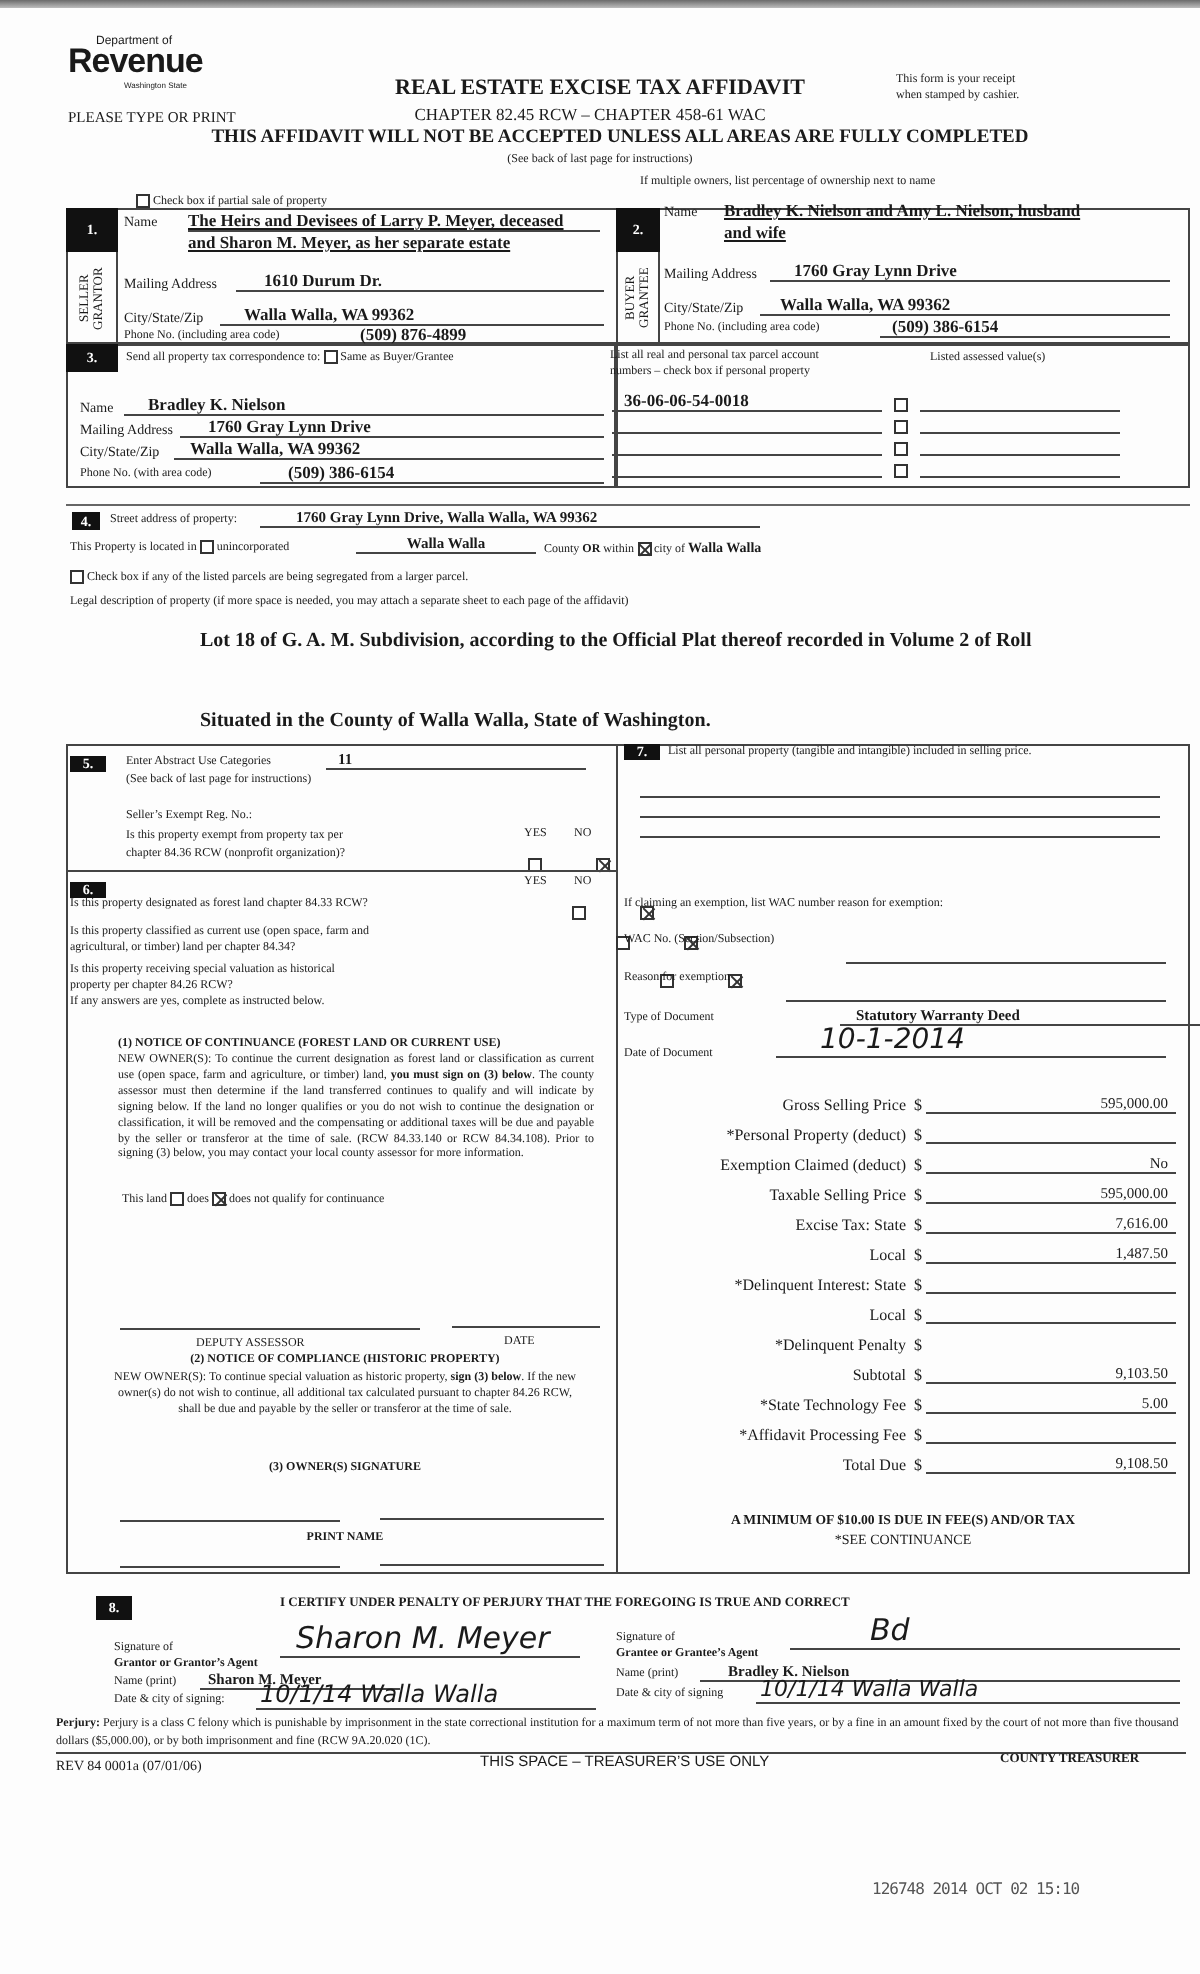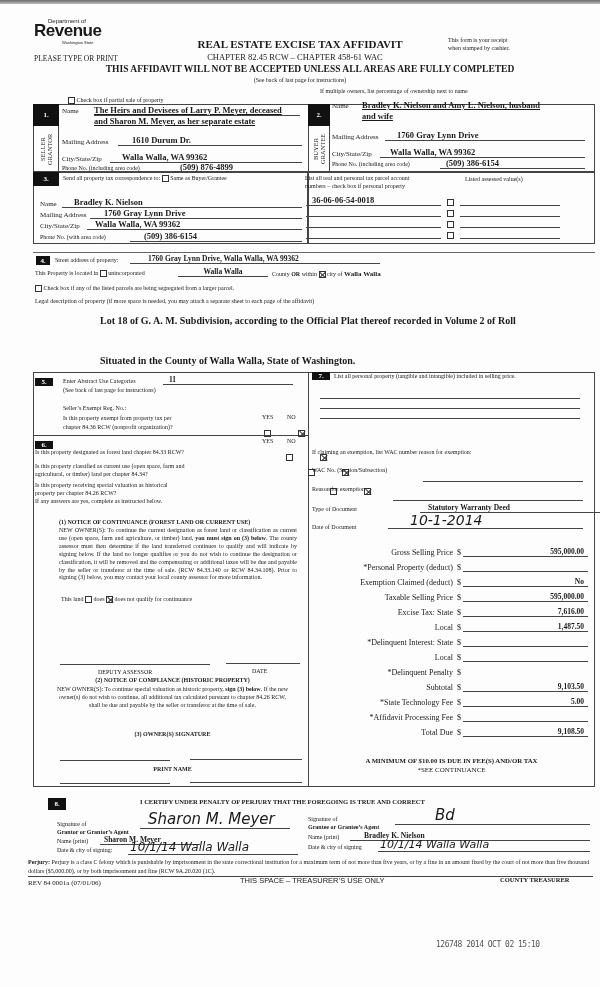--- a/index.html
+++ b/index.html
@@ -18,21 +18,21 @@
   .num { background: #111; color: #fff; font-weight: bold; font-size: 7px; display: flex; align-items: center; justify-content: center; }
   .cb { width: 7px; height: 7px; border: 0.8px solid #333; display: inline-block; vertical-align: middle; position: relative; background: #fff; }
   .cb.x::before, .cb.x::after { content: ""; position: absolute; left: 2.5px; top: -1px; width: 0.7px; height: 8px; background: #333; }
   .cb.x::before { transform: rotate(45deg); } .cb.x::after { transform: rotate(-45deg); }
   .vert { writing-mode: vertical-rl; transform: rotate(180deg); font-size: 6.5px; text-align: center; line-height: 7px; }
   .center { text-align: center; }
   .bold { font-weight: bold; }
   .hand { font-family: "DejaVu Sans", sans-serif; font-style: italic; }
   .fee-label { font-size: 8px; text-align: right; width: 135px; }
   .fee-dollar { font-size: 8px; width: 10px; }
-  .fee-val { font-size: 7.5px; font-weight: bold; text-align: right; border-bottom: 0.8px solid #444; width: 125px; height: 10px; padding-right: 4px; }
+  .fee-val { font-size: 7.5px; font-weight: normal; text-align: right; border-bottom: 0.8px solid #444; width: 125px; height: 10px; padding-right: 4px; }
   .fee-row { display: flex; align-items: flex-end; height: 15px; }
   .stamp { font-family: "DejaVu Sans Mono", monospace; font-size: 8px; color: #555; letter-spacing: -0.5px; }
 </style>
 </head>
 <body>
 
 
 <div class="abs topbar"></div>
 
 

